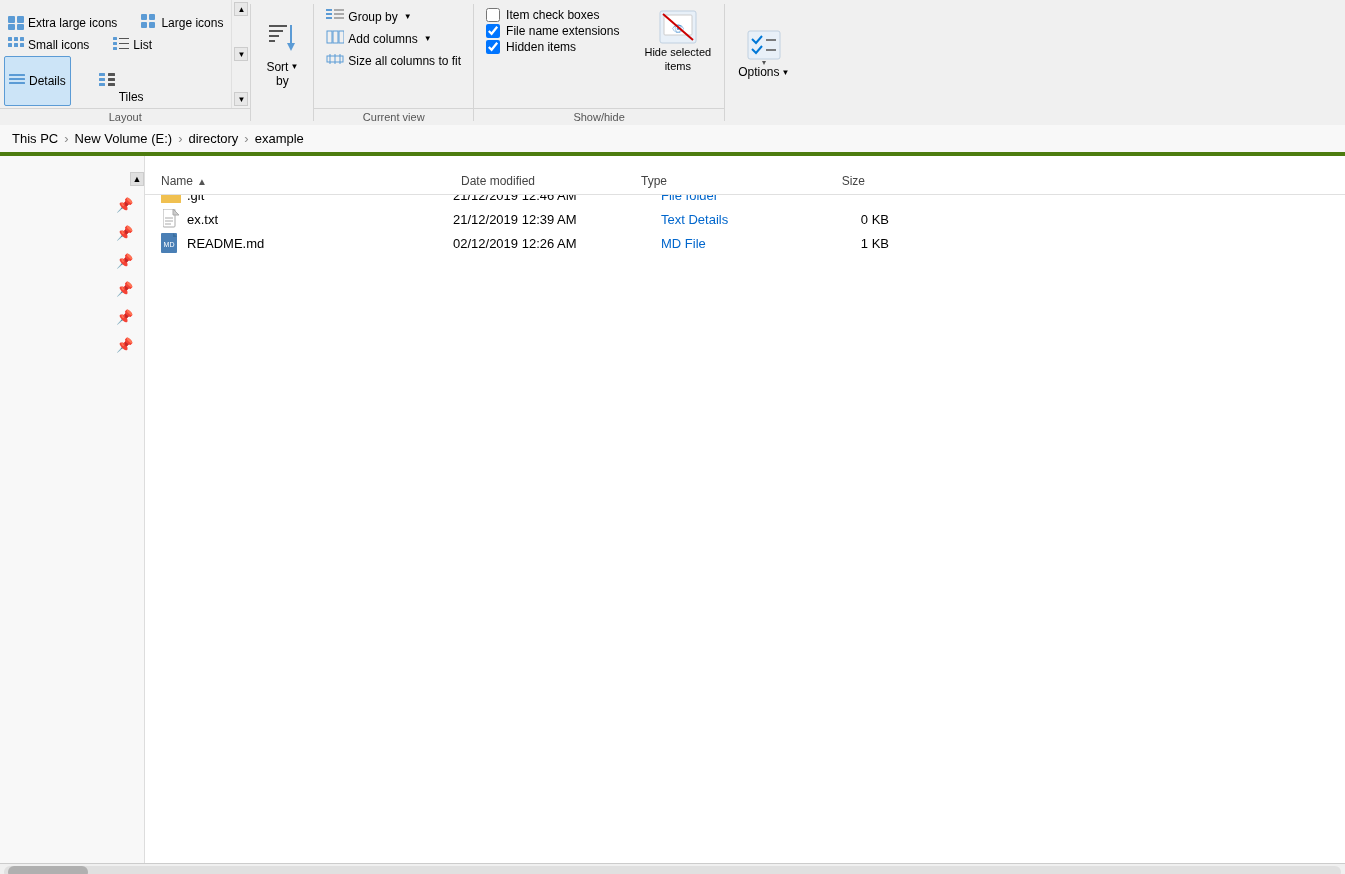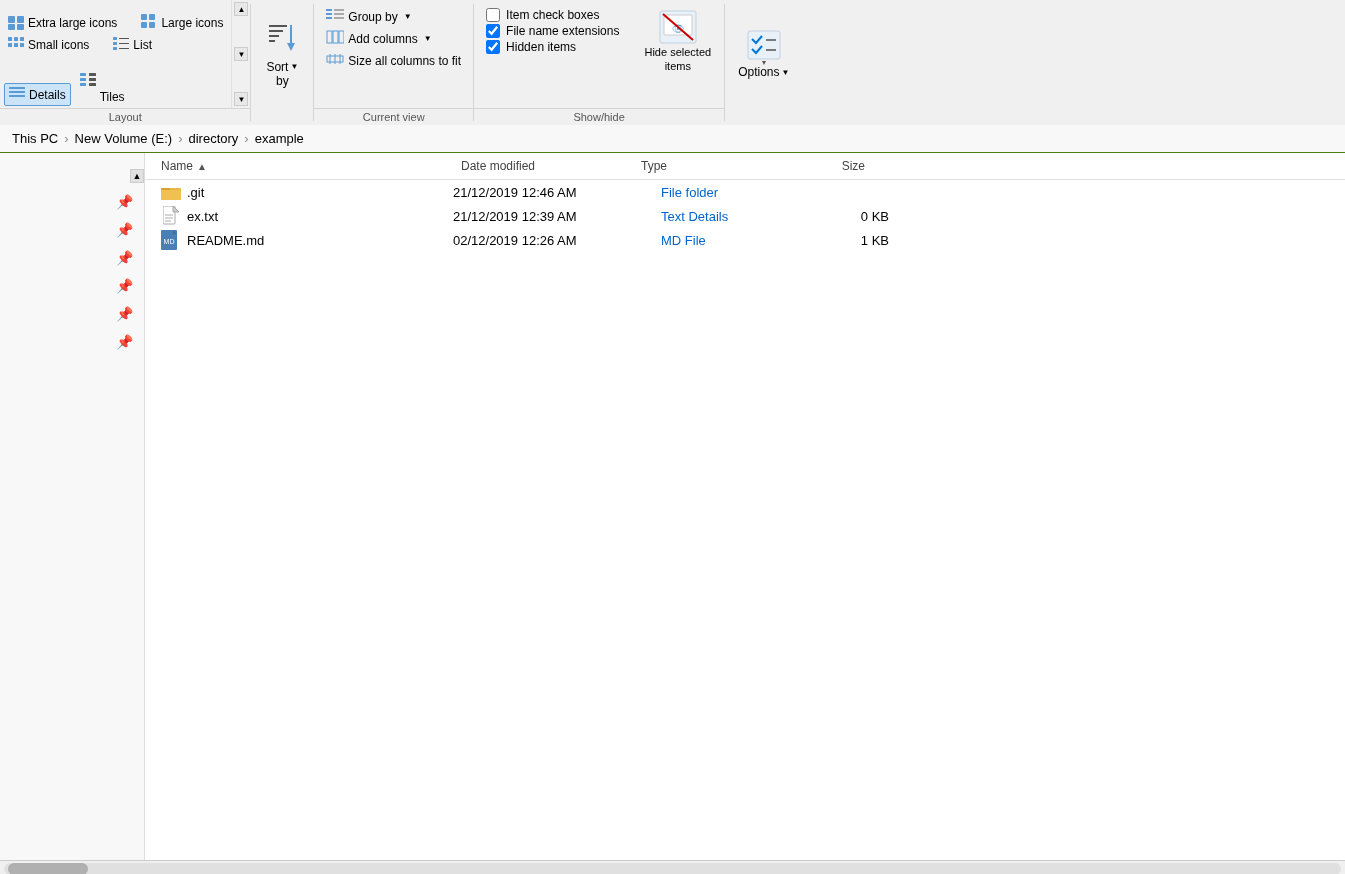--- a/index.html
+++ b/index.html
@@ -20,21 +20,21 @@
     .showhide-item input[type=checkbox] { width: 14px; height: 14px; }
     .hide-selected-btn { display: flex; flex-direction: column; align-items: center; justify-content: center; padding: 4px 8px; cursor: pointer; border: 1px solid transparent; min-width: 70px; text-align: center; }
     .hide-selected-btn .hs-icon { width: 40px; height: 36px; }
     .hide-selected-btn .hs-label { font-size: 11px; text-align: center; line-height: 1.3; }
 
     
     .options-btn { display: flex; flex-direction: column; align-items: center; justify-content: space-between; padding: 4px 12px; cursor: pointer; border: 1px solid transparent; min-width: 60px; }
     .options-icon { width: 36px; height: 36px; }
 
     
-    .breadcrumb-bar { background: #f8f8f8; border-bottom: 1px solid #4d7c0f; padding: 6px 12px; display: flex; align-items: flex-end; gap: 4px; font-size: 13px; }
+    .breadcrumb-bar { background: #f8f8f8; border-bottom: 4px solid #4d7c0f; padding: 6px 12px; display: flex; align-items: flex-end; gap: 4px; font-size: 13px; }
     .breadcrumb-sep { color: #888; margin: 0 2px; }
     .breadcrumb-part { color: #000; cursor: pointer; }
 
     
     .main { display: flex; height: calc(874px - 135px - 32px); }
 
     
     .left-panel { width: 145px; background: #f8f8f8; border-right: 1px solid #ddd; padding: 6px 0; display: flex; flex-direction: column; align-items: flex-end; gap: 4px; overflow: hidden; }
     .pin-item { width: 22px; height: 22px; display: flex; align-items: center; justify-content: center; cursor: pointer; color: #888; font-size: 14px; }
 
@@ -111,21 +111,21 @@
                   <rect x="0" y="6" width="4" height="3" fill="#5b9bd5" rx="0.5"></rect>
                   <rect x="6" y="7" width="10" height="1" fill="#555"></rect>
                   <rect x="0" y="11" width="4" height="3" fill="#5b9bd5" rx="0.5"></rect>
                   <rect x="6" y="12" width="10" height="1" fill="#555"></rect>
                 </svg>
             </span>
             <span style="font-size:12px;">List</span>
           </div>
         </div>
 
-        <div style="display:flex; gap: 5px; align-items: flex-end;">
+        <div style="display:flex; gap: 24px;">
           <div class="layout-item active" style="border: 1px solid #5b9bd5; background:#cce4f7; border-radius:2px;">
             <span>
               <svg width="16" height="14" viewBox="0 0 16 14">
                   <rect x="0" y="1" width="16" height="2" fill="#5b9bd5" rx="0.5"></rect>
                   <rect x="0" y="5" width="16" height="2" fill="#5b9bd5" rx="0.5"></rect>
                   <rect x="0" y="9" width="16" height="2" fill="#5b9bd5" rx="0.5"></rect>
                 </svg>
             </span>
             <span style="font-size:12px;">Details</span>
           </div>
@@ -305,21 +305,21 @@
       <div class="pin-item">📌</div>
       <div class="pin-item">📌</div>
       <div class="pin-item">📌</div>
       <div class="pin-item">📌</div>
       <div class="pin-item">📌</div>
     </div>
   </div>
 
   <div class="file-area">
 
-    <div style="display:flex; align-items:center; padding: 2px 0; border-bottom: 1px solid #e0e0e0; background: #fff; position: sticky; top: 0;">
+    <div style="display:flex; align-items:center; padding: 2px 0; border-bottom: 1px solid #e0e0e0; background: #fff; position: sticky; top: 12px;">
       <div style="width:8px;"></div>
       <div style="display:flex; align-items:center; gap:4px; width:300px; padding: 4px 8px; cursor:pointer;">
         <span style="font-size:12px; color:#444;">Name</span>
         <span style="font-size:10px; color:#555;">▲</span>
       </div>
       <div style="width:180px; padding: 4px 8px; cursor:pointer;">
         <span style="font-size:12px; color:#444;">Date modified</span>
       </div>
       <div style="width:140px; padding: 4px 8px; cursor:pointer;">
         <span style="font-size:12px; color:#444;">Type</span>

